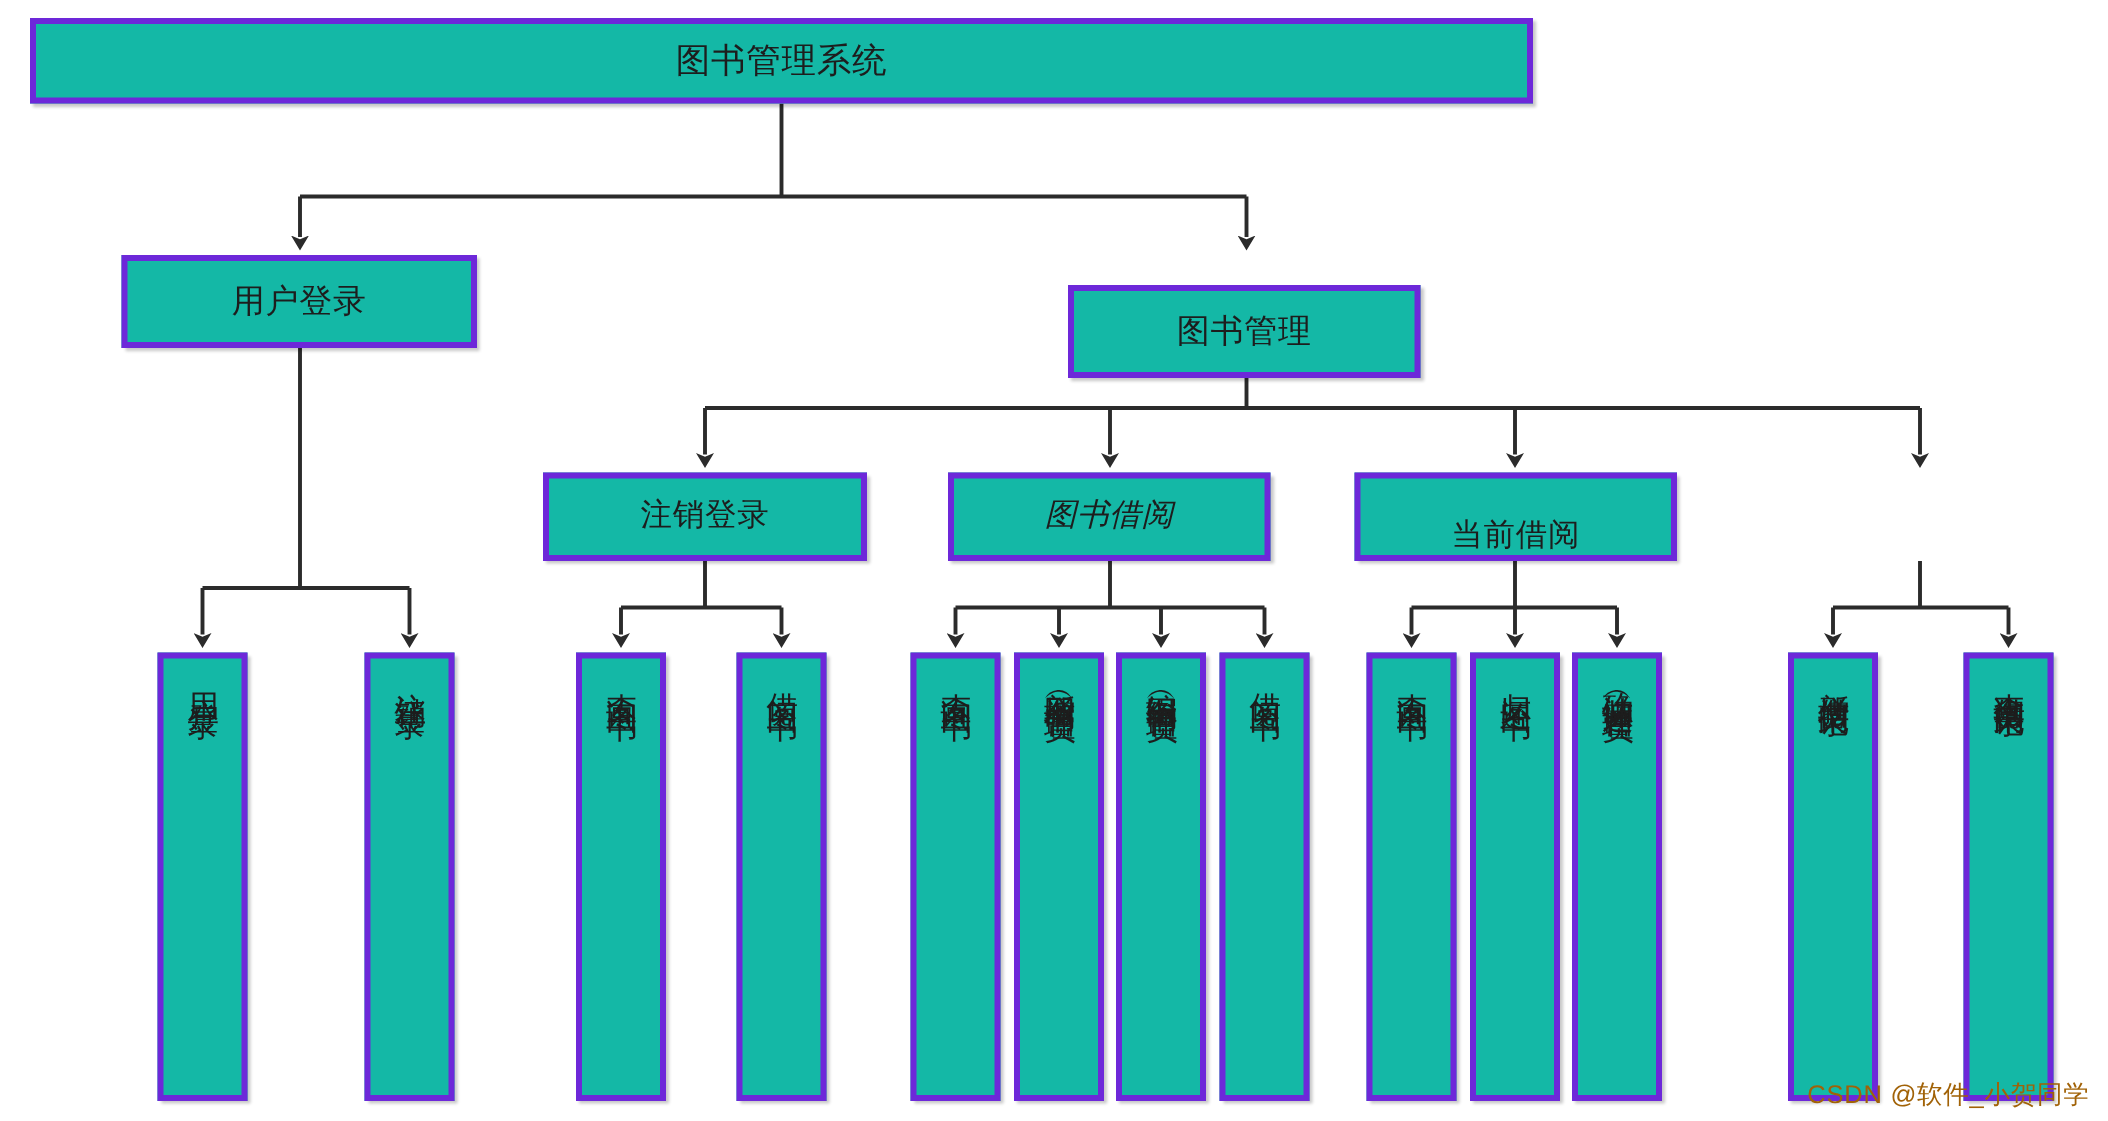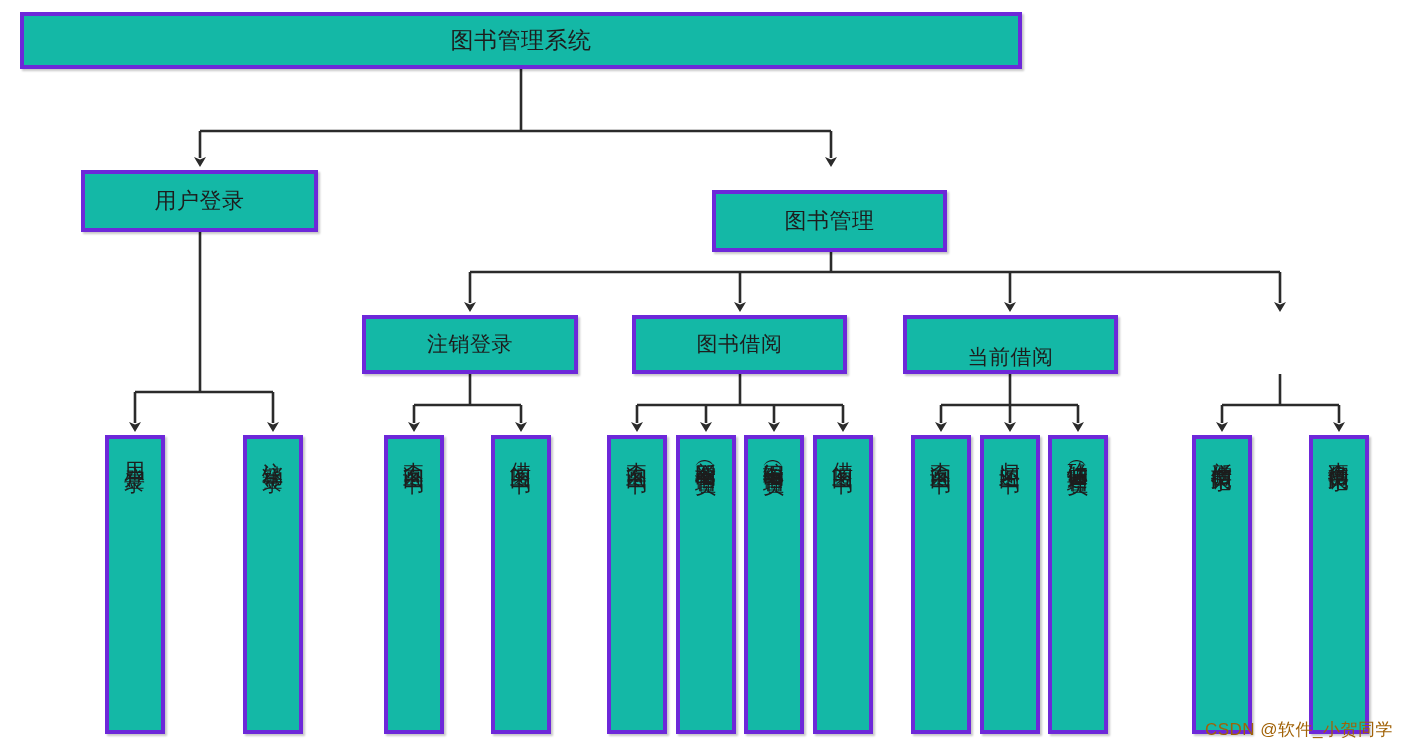--- a/index.html
+++ b/index.html
@@ -57,21 +57,21 @@
     font-size: 22px;
   }
   .node.lvl2.n-login  { left: 81px;  width: 237px; }
   .node.lvl2.n-bookmg { left: 712px; width: 235px; margin-top: 20px; }
   
   .node.lvl3 {
     top: 315px; height: 59px;
     font-size: 21px;
   }
   .node.lvl3.n-recommend { left: 362px;  width: 216px; }
-  .node.lvl3.n-borrow    { left: 632px;  width: 215px; }
+  .node.lvl3.n-borrow    { left: 632px;  width: 215px; font-style: italic; }
   .node.lvl3.n-current   { left: 903px;  width: 215px; align-items: flex-end; }
   .node.lvl3.n-record    { left: 1172px; width: 215px; }
   
   .node.leaf {
     top: 435px;
     height: 299px;
     width: 60px;
     font-size: 21px;
     align-items: flex-start;
     justify-content: center;

